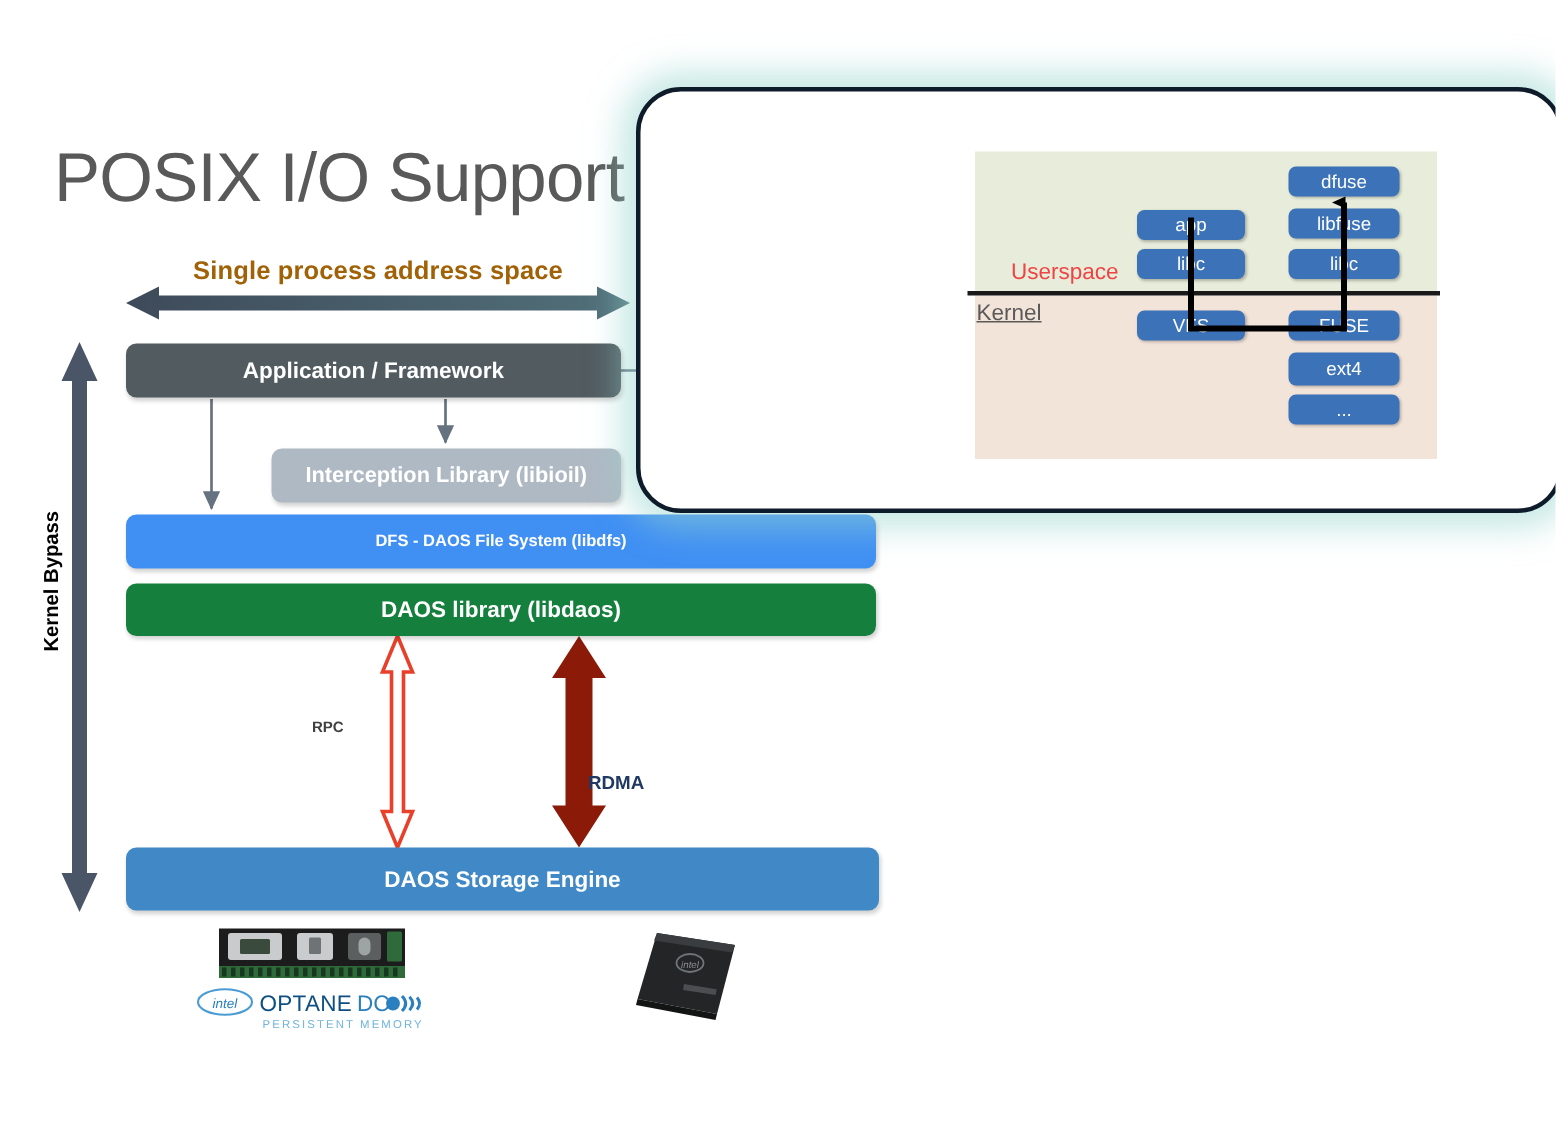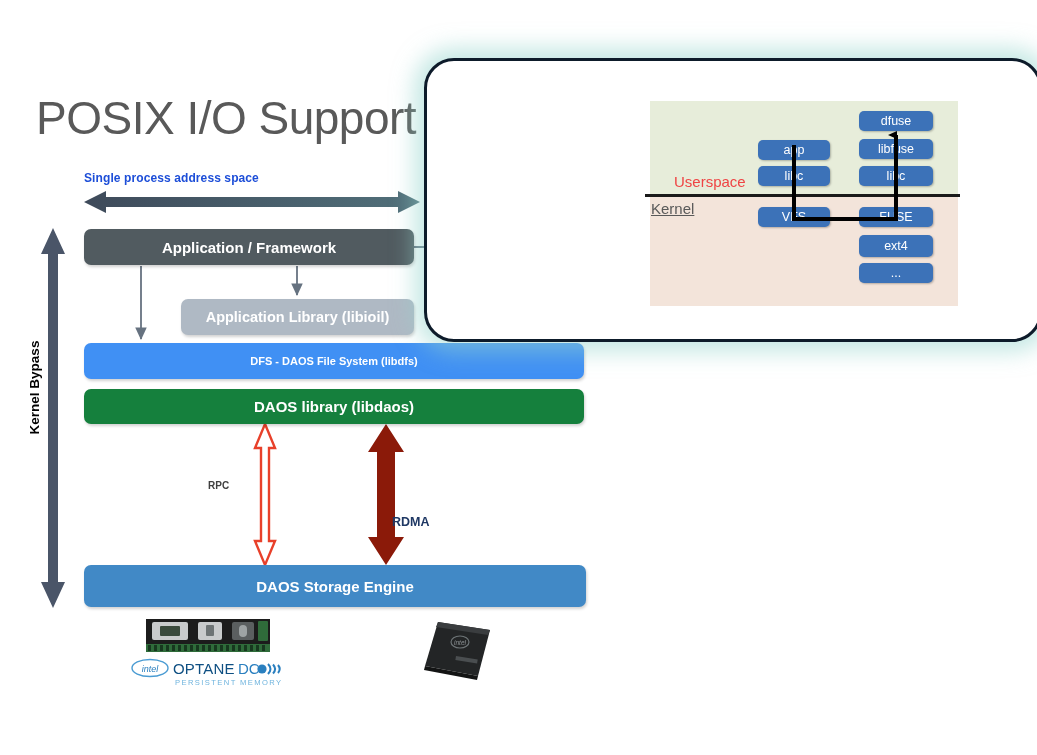--- a/index.html
+++ b/index.html
@@ -17,22 +17,22 @@
     color:#595959;
     letter-spacing:-0.5px;
     font-family:"Liberation Sans", sans-serif;
     font-weight:400;
     white-space:nowrap;
     margin-top:24px;
   }
 
   
   #addr-space-label{
-    left:84px;top:171px;width:336px;
-    font-size:12px;font-weight:bold;color:#1d4ed8;
+    left:84px;top:171px;width:336px;text-align:center;
+    font-size:17px;font-weight:bold;color:#a16207;
     letter-spacing:0.1px;
   }
   #addr-space-arrow{left:84px;top:190px;width:336px;height:24px;}
 
   
   #kernel-bypass-arrow{left:40px;top:228px;width:26px;height:380px;}
   #kernel-bypass-label{
     left:-46px;top:380px;width:160px;text-align:center;
     transform:rotate(-90deg);transform-origin:center center;
     font-size:13.5px;font-weight:bold;color:#000000;
@@ -128,21 +128,21 @@
 
   <path d="M437,247 L437,196 L643,196" fill="none" stroke="#C9707E" stroke-width="1.6" marker-end="url(#ahPink)"></path>
 
   <polygon points="265,424 275,448 269,448 269,541 275,541 265,565 255,541 261,541 261,448 255,448" fill="#FFFFFF" stroke="#E8402A" stroke-width="2.4"></polygon>
 
   <polygon points="386,424 404,452 395,452 395,537 404,537 386,565 368,537 377,537 377,452 368,452" fill="#8B1A09"></polygon>
 </svg>
 
 <div class="abs stackbox" id="box-app">Application / Framework</div>
 
-<div class="abs stackbox" id="box-interception">Application Library (libioil)</div>
+<div class="abs stackbox" id="box-interception">Interception Library (libioil)</div>
 
 <div class="abs stackbox" id="box-dfs">DFS - DAOS File System (libdfs)</div>
 
 <div class="abs stackbox" id="box-daoslib">DAOS library (libdaos)</div>
 
 <div class="abs stackbox" id="box-engine">DAOS Storage Engine</div>
 
 <div class="abs stackbox" id="box-dfuse">dfuse</div>
 
 <div class="abs" id="rpc-label">RPC</div>

